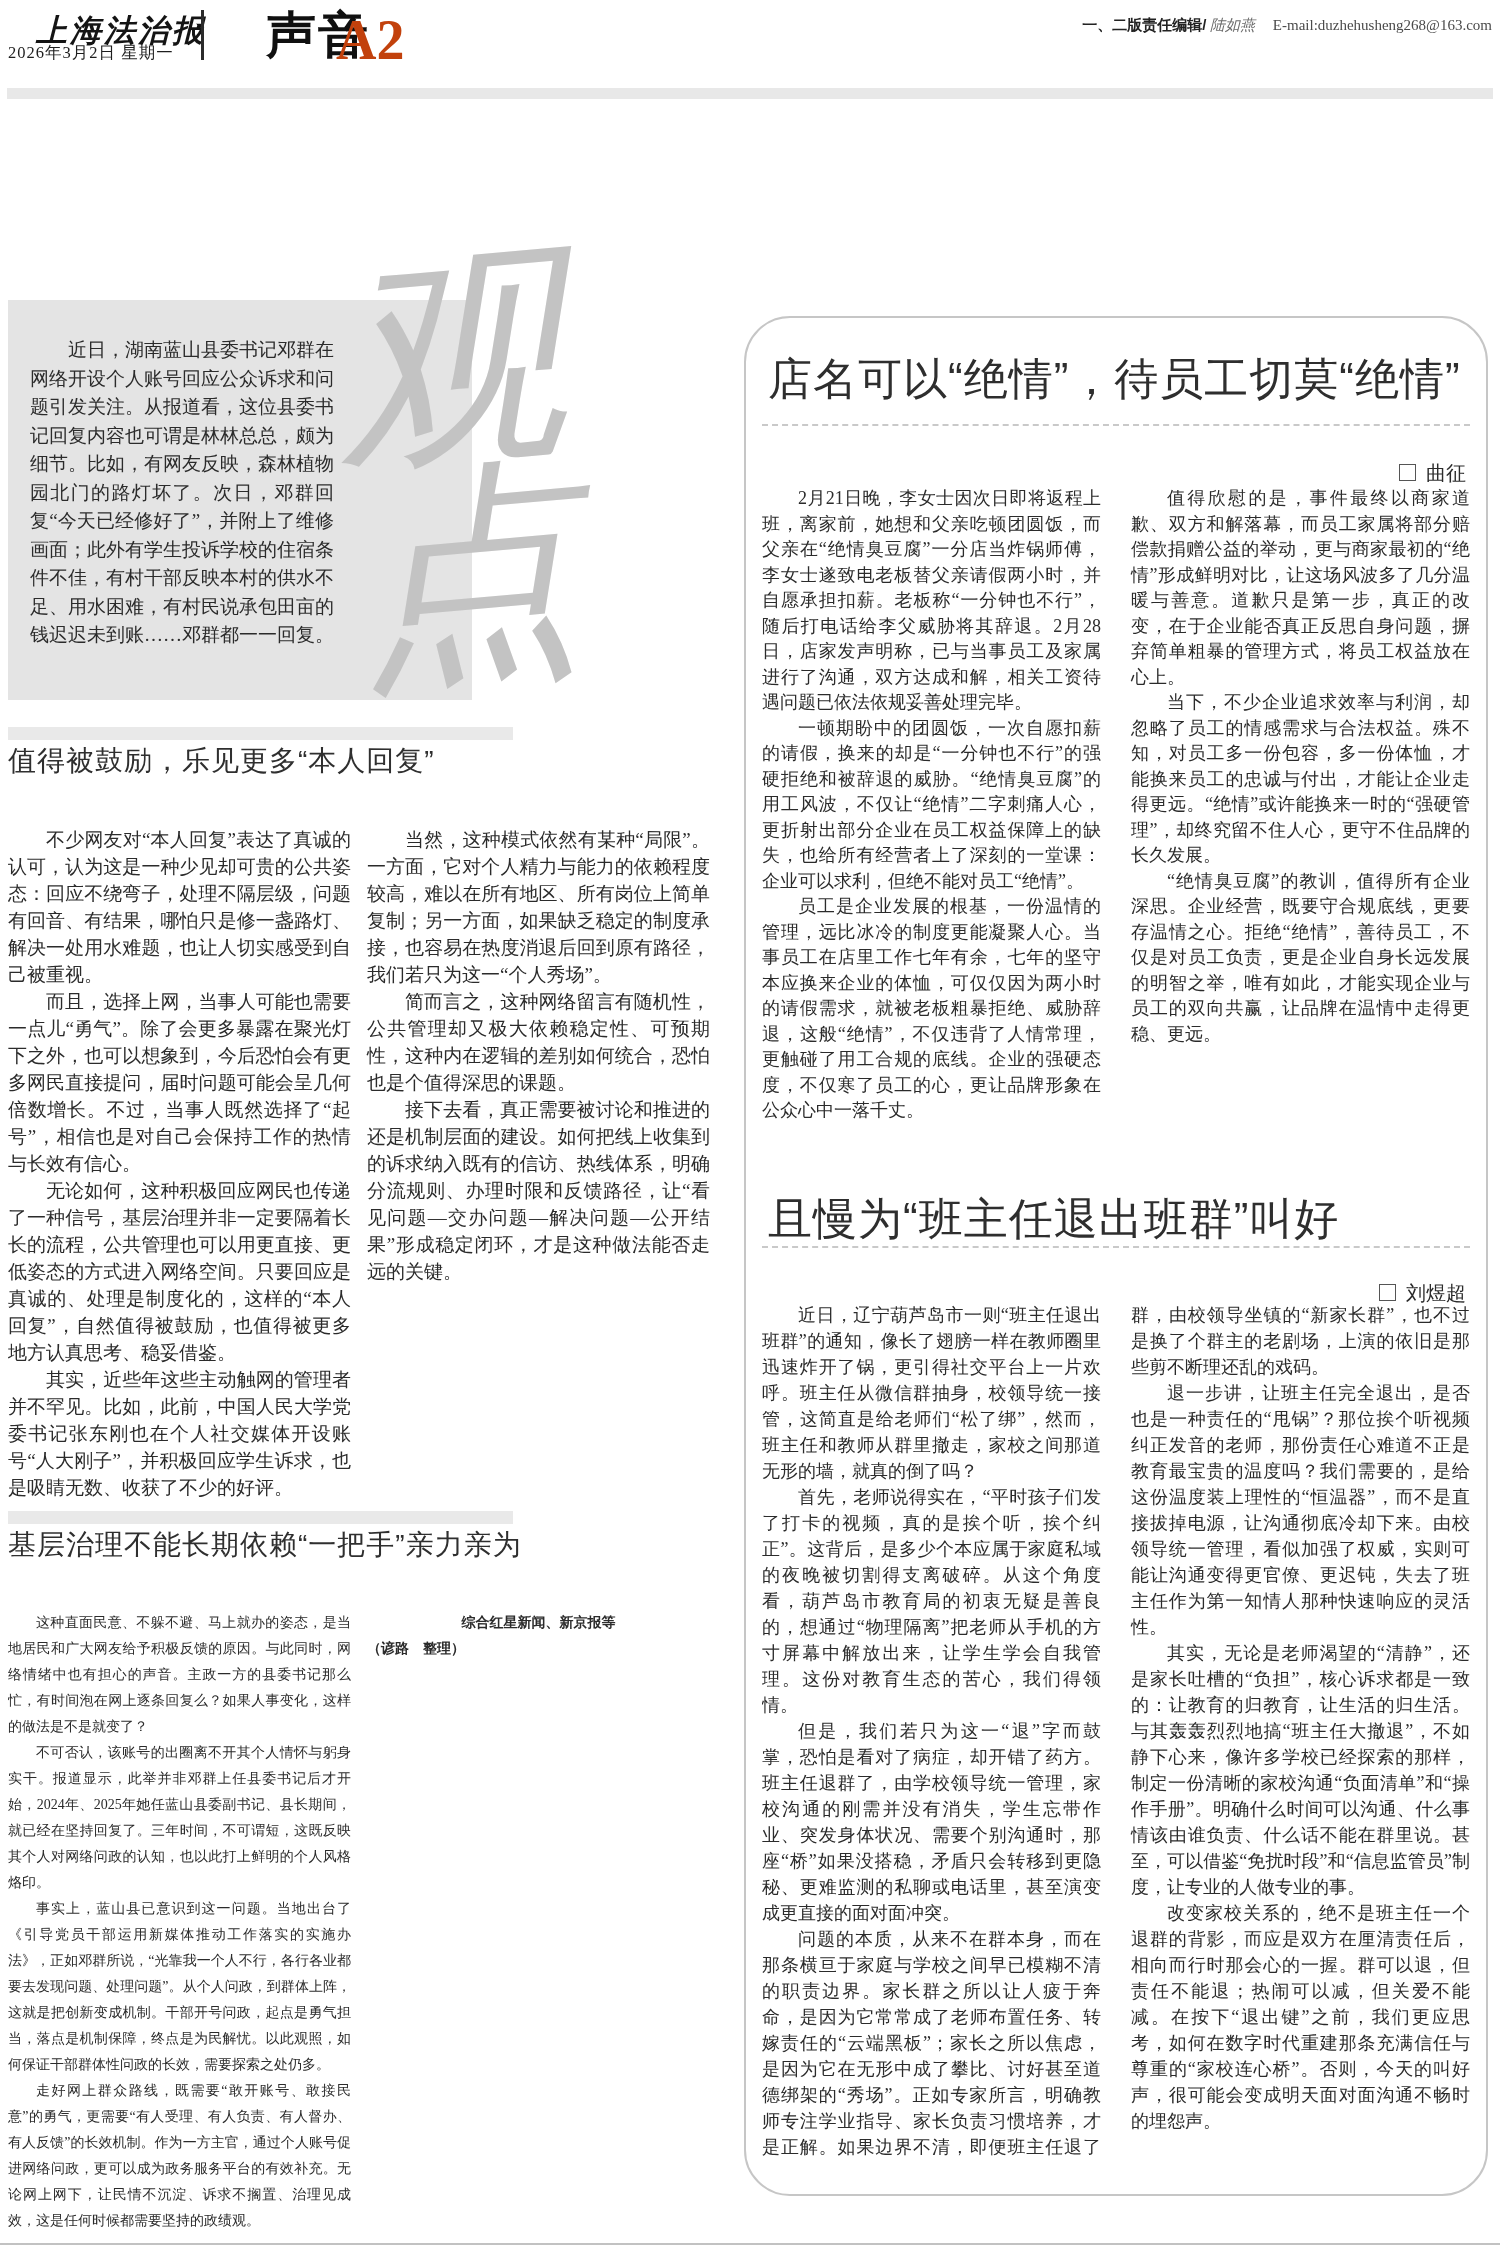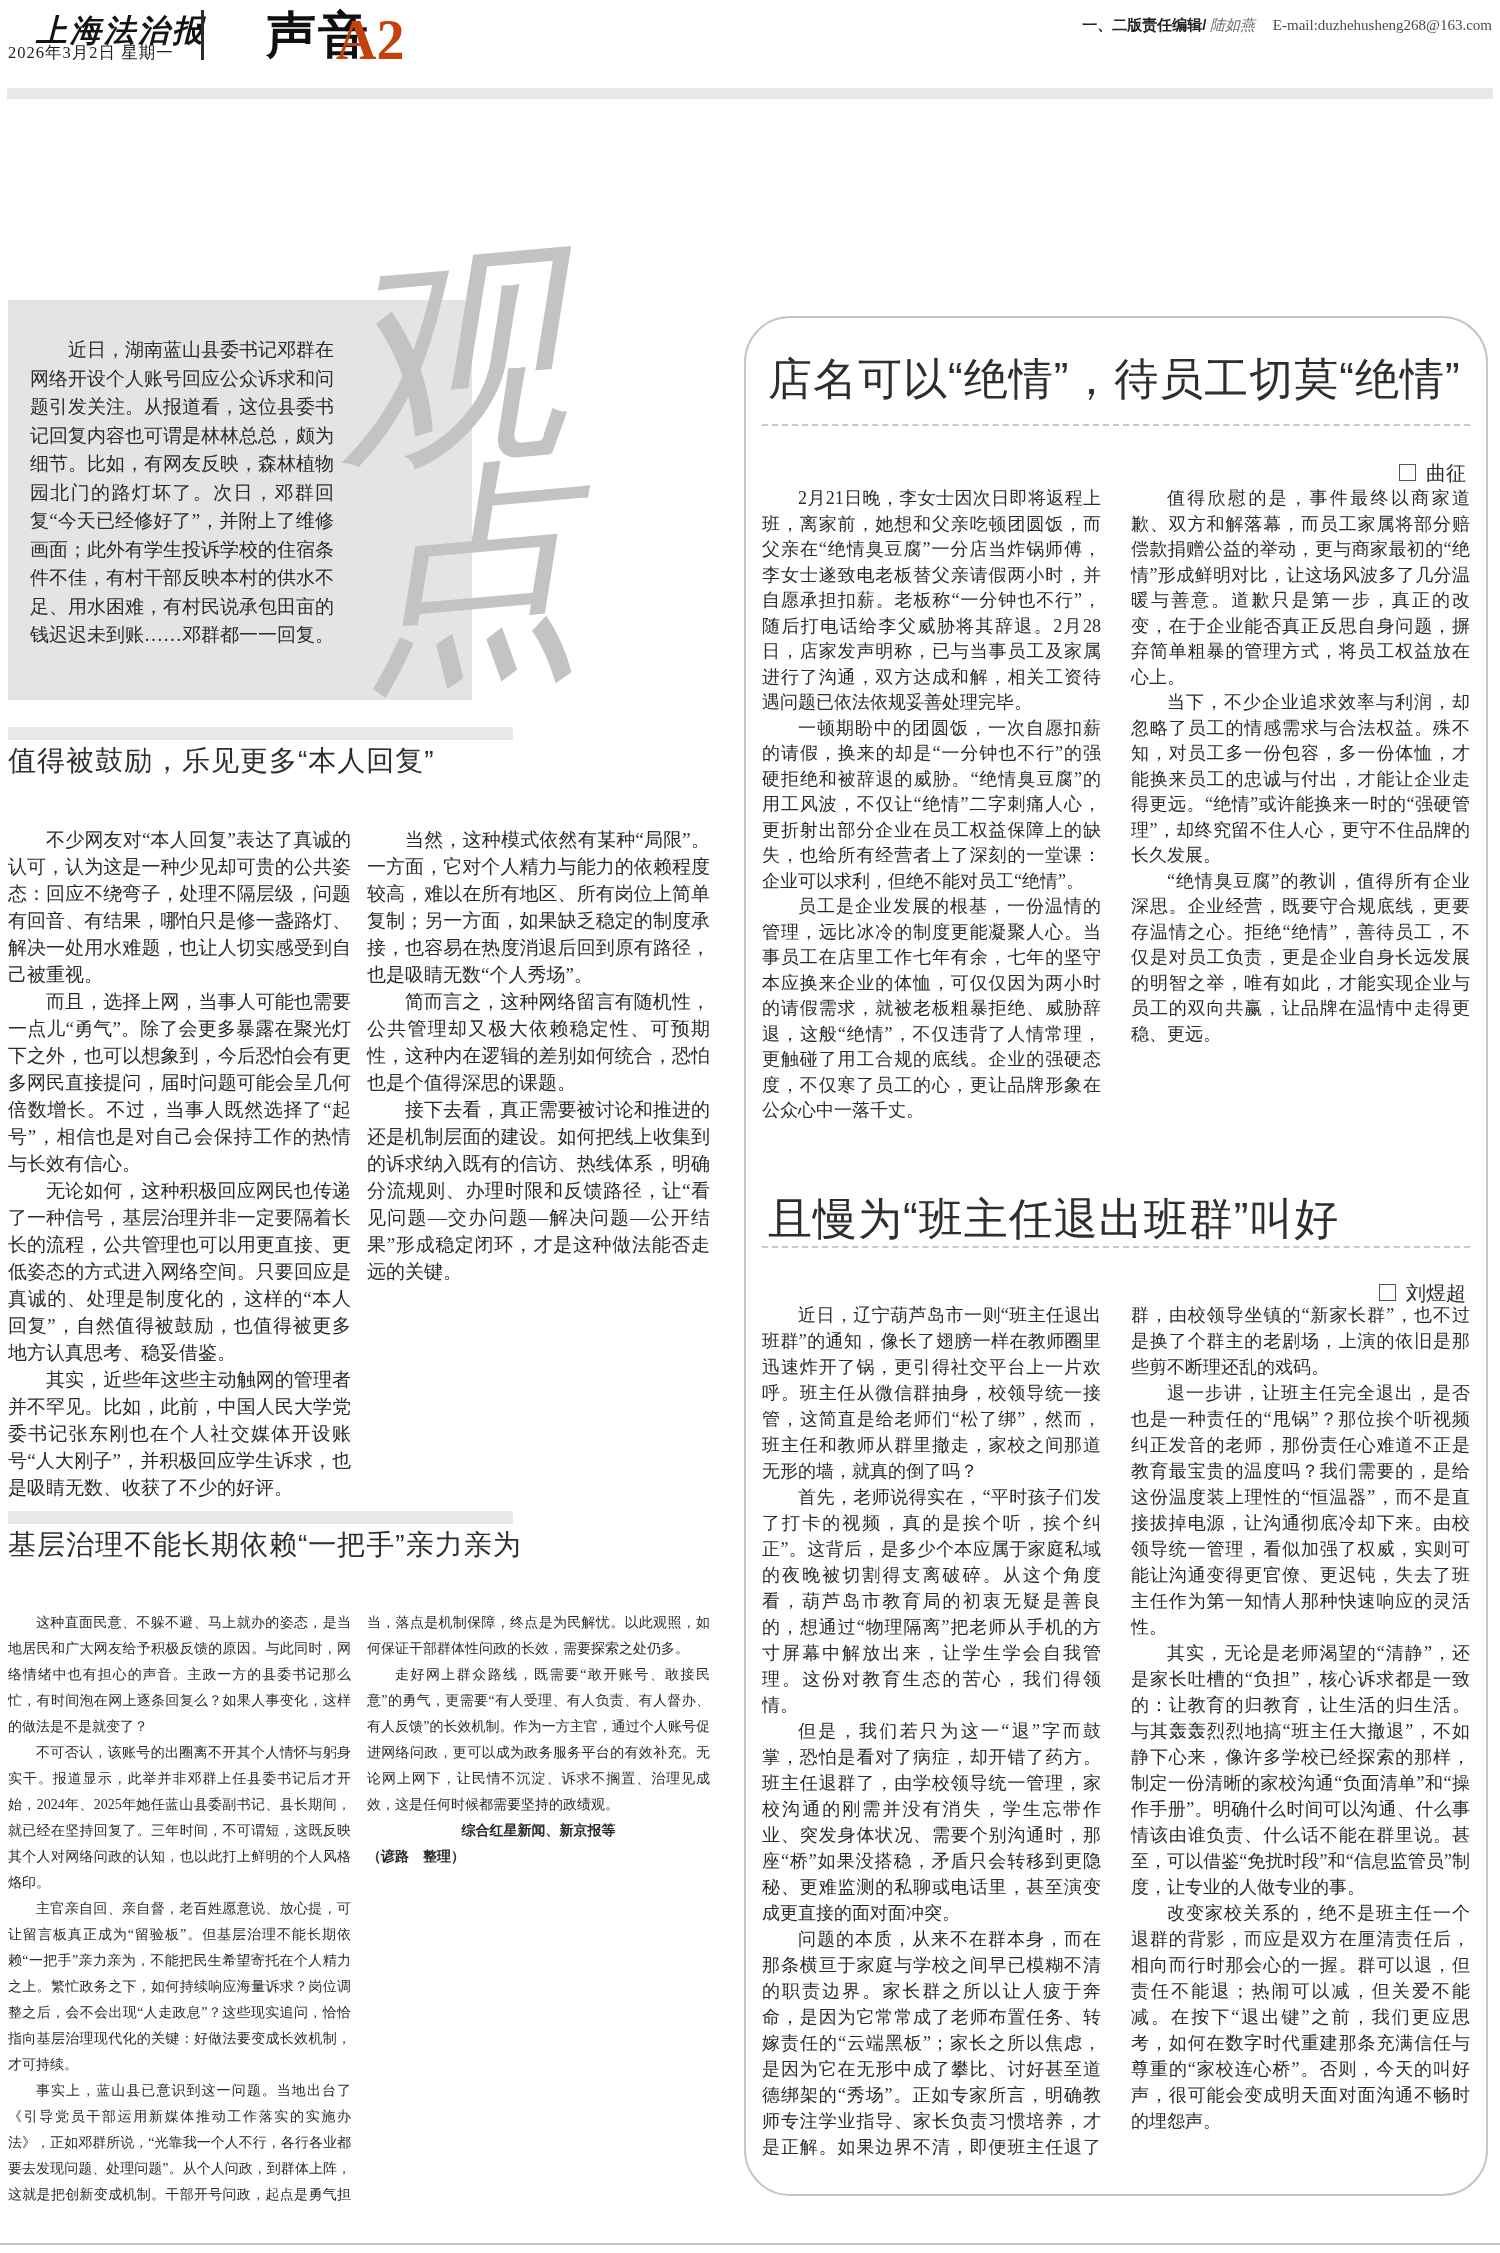--- a/index.html
+++ b/index.html
@@ -86,31 +86,30 @@
     <div>点</div>
   </div>
 
   <div class="abs sec-bar" style="top:727px"></div>
   <div class="abs sec-heading" style="top:742px">值得被鼓励，乐见更多“本人回复”</div>
   <div class="abs colbody" id="sec1-body">
       <p>不少网友对“本人回复”表达了真诚的认可，认为这是一种少见却可贵的公共姿态：回应不绕弯子，处理不隔层级，问题有回音、有结果，哪怕只是修一盏路灯、解决一处用水难题，也让人切实感受到自己被重视。</p>
       <p>而且，选择上网，当事人可能也需要一点儿“勇气”。除了会更多暴露在聚光灯下之外，也可以想象到，今后恐怕会有更多网民直接提问，届时问题可能会呈几何倍数增长。不过，当事人既然选择了“起号”，相信也是对自己会保持工作的热情与长效有信心。</p>
       <p>无论如何，这种积极回应网民也传递了一种信号，基层治理并非一定要隔着长长的流程，公共管理也可以用更直接、更低姿态的方式进入网络空间。只要回应是真诚的、处理是制度化的，这样的“本人回复”，自然值得被鼓励，也值得被更多地方认真思考、稳妥借鉴。</p>
       <p>其实，近些年这些主动触网的管理者并不罕见。比如，此前，中国人民大学党委书记张东刚也在个人社交媒体开设账号“人大刚子”，并积极回应学生诉求，也是吸睛无数、收获了不少的好评。</p>
-      <p>当然，这种模式依然有某种“局限”。一方面，它对个人精力与能力的依赖程度较高，难以在所有地区、所有岗位上简单复制；另一方面，如果缺乏稳定的制度承接，也容易在热度消退后回到原有路径，也是吸睛无数“个人秀场”。</p>
+      <p>当然，这种模式依然有某种“局限”。一方面，它对个人精力与能力的依赖程度较高，难以在所有地区、所有岗位上简单复制；另一方面，如果缺乏稳定的制度承接，也容易在热度消退后回到原有路径，我们若只为这一“个人秀场”。</p>
       <p>简而言之，这种网络留言有随机性，公共管理却又极大依赖稳定性、可预期性，这种内在逻辑的差别如何统合，恐怕也是个值得深思的课题。</p>
       <p>接下去看，真正需要被讨论和推进的还是机制层面的建设。如何把线上收集到的诉求纳入既有的信访、热线体系，明确分流规则、办理时限和反馈路径，让“看见问题—交办问题—解决问题—公开结果”形成稳定闭环，才是这种做法能否走远的关键。</p>
     </div>
 
   <div class="abs sec-bar" style="top:1511px"></div>
   <div class="abs sec-heading" style="top:1526px">基层治理不能长期依赖“一把手”亲力亲为</div>
   <div class="abs colbody" id="sec2-body">
       <p>这种直面民意、不躲不避、马上就办的姿态，是当地居民和广大网友给予积极反馈的原因。与此同时，网络情绪中也有担心的声音。主政一方的县委书记那么忙，有时间泡在网上逐条回复么？如果人事变化，这样的做法是不是就变了？</p>
       <p>不可否认，该账号的出圈离不开其个人情怀与躬身实干。报道显示，此举并非邓群上任县委书记后才开始，2024年、2025年她任蓝山县委副书记、县长期间，就已经在坚持回复了。三年时间，不可谓短，这既反映其个人对网络问政的认知，也以此打上鲜明的个人风格烙印。</p>
-      <p>主官亲自回、亲自督，老百姓愿意说、放心提，可让留言板真正成为“留验板”。但基层治理不能长期依赖“一把手”亲力亲为，不能把民生希望寄托在个人精力之上。繁忙政务之下，如何持续响应海量诉求？岗位调整之后，会不会出现“人走政息”？这些现实追问，恰恰指向基层治理现代化的关键：好做法要变成长效机制，才可持续。</p>
       <p>事实上，蓝山县已意识到这一问题。当地出台了《引导党员干部运用新媒体推动工作落实的实施办法》，正如邓群所说，“光靠我一个人不行，各行各业都要去发现问题、处理问题”。从个人问政，到群体上阵，这就是把创新变成机制。干部开号问政，起点是勇气担当，落点是机制保障，终点是为民解忧。以此观照，如何保证干部群体性问政的长效，需要探索之处仍多。</p>
       <p>走好网上群众路线，既需要“敢开账号、敢接民意”的勇气，更需要“有人受理、有人负责、有人督办、有人反馈”的长效机制。作为一方主官，通过个人账号促进网络问政，更可以成为政务服务平台的有效补充。无论网上网下，让民情不沉淀、诉求不搁置、治理见成效，这是任何时候都需要坚持的政绩观。</p>
       <p>综合红星新闻、新京报等</p>
       <p>（谚路　整理）</p>
     </div>
 
   <div class="abs art-box"></div>
 
   <div class="abs art-title" style="top:350px">店名可以“绝情”，待员工切莫“绝情”</div>
   <div class="abs art-dash" style="top:424px"></div>

